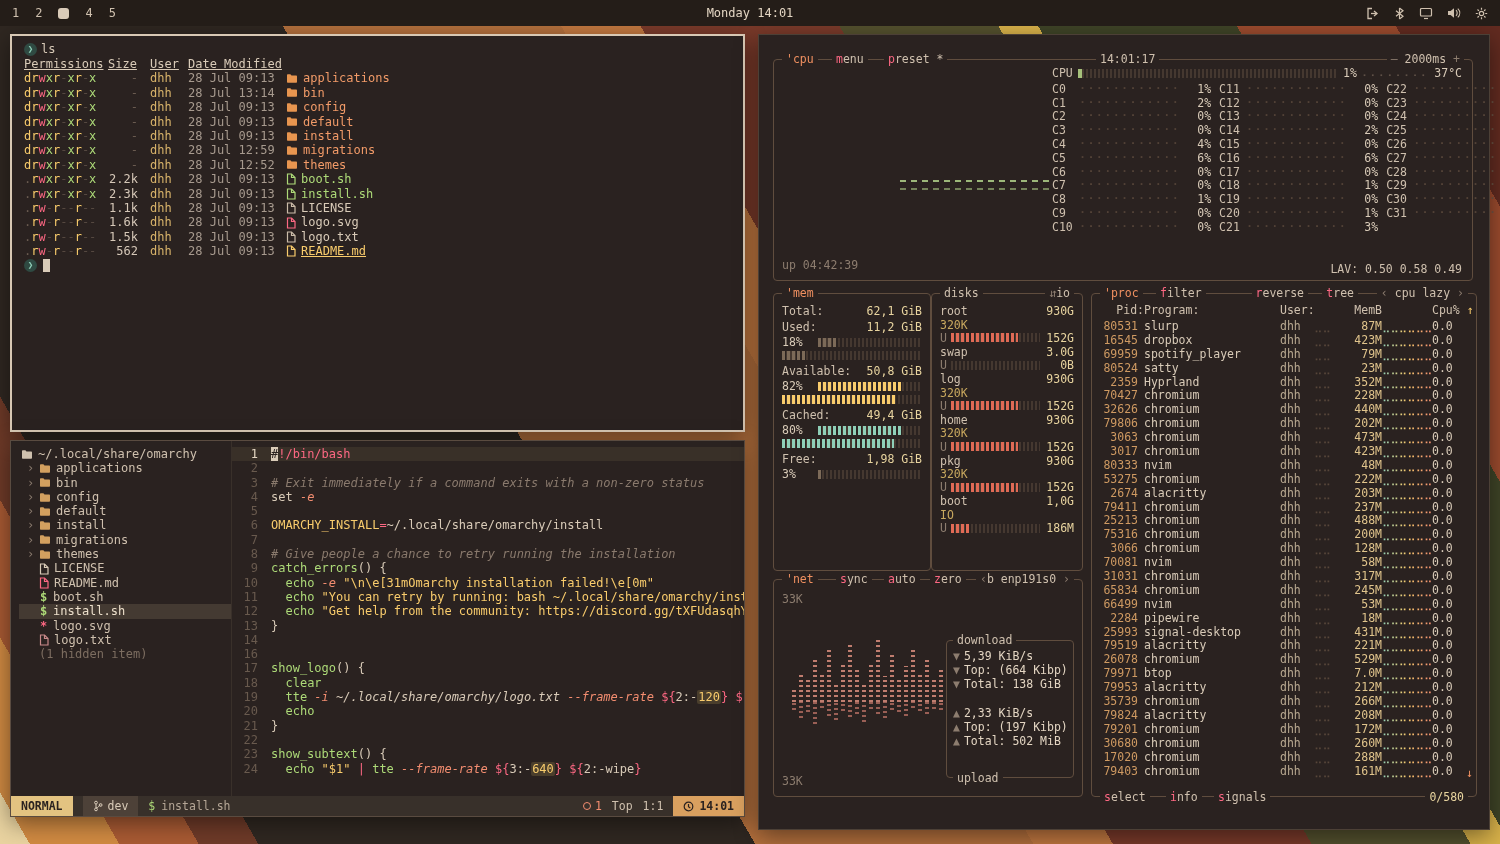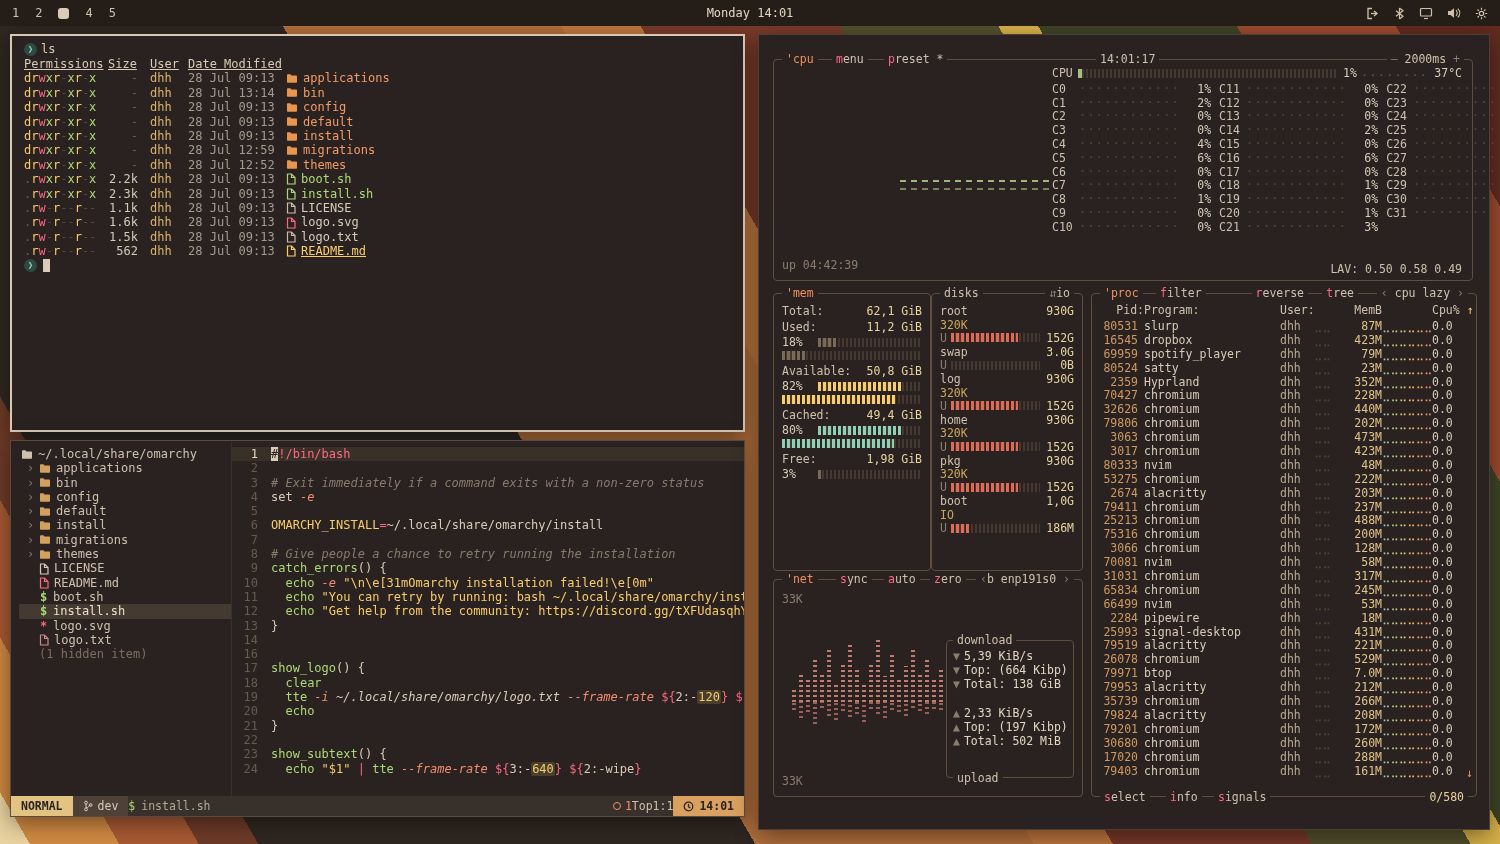--- a/index.html
+++ b/index.html
@@ -55,21 +55,21 @@
 .code-row{display:flex;height:14.3px;white-space:pre}
 .code-row.cur{background:#393028}
 .lnum{width:26px;text-align:right;color:#695a4e;margin-right:13px;flex:none}
 .code-row.cur .lnum{color:#e3d5c2}
 .g{color:#adda78}.oi{color:#f38d70;font-style:italic}.y{color:#f9cc6c}
 .r{color:#fd6883}.fg{color:#d9cbb8}.fgi{color:#d9cbb8;font-style:italic}
 .cm{color:#8a7a6d;font-style:italic}
 .num{color:#f9cc6c;background:#4a3e2c;border-radius:2px;padding:0 1px}
 .curblock{background:#d9cbb8;color:#2a2220}
 
-.statusbar{height:20px;background:#38302a;display:flex;align-items:center;font-size:11.5px;}
+.statusbar{height:20px;background:#38302a;display:flex;align-items:center;font-size:11.5px;gap:10px}
 .sb-mode{background:#e3c381;color:#2a2220;font-weight:bold;padding:1px 10px;height:100%;display:flex;align-items:center}
 .sb-branch{background:#4d4138;color:#d9cbb8;padding:1px 10px;height:100%;display:flex;align-items:center;gap:5px}
 .sb-file{color:#b5a696;display:flex;gap:6px}
 .sb-file .fi{color:#adda78}
 .sb-spacer{flex:1}
 .sb-diag{color:#f38d70;display:flex;align-items:center;gap:4px}
 .ring{width:8px;height:8px;border:1.5px solid #f38d70;border-radius:50%;display:inline-block}
 .sb-pos,.sb-cur{color:#cfc0ae}
 .sb-time{background:#d9a05f;color:#2a2220;height:100%;display:flex;align-items:center;gap:5px;padding:0 10px;font-weight:bold}
 

